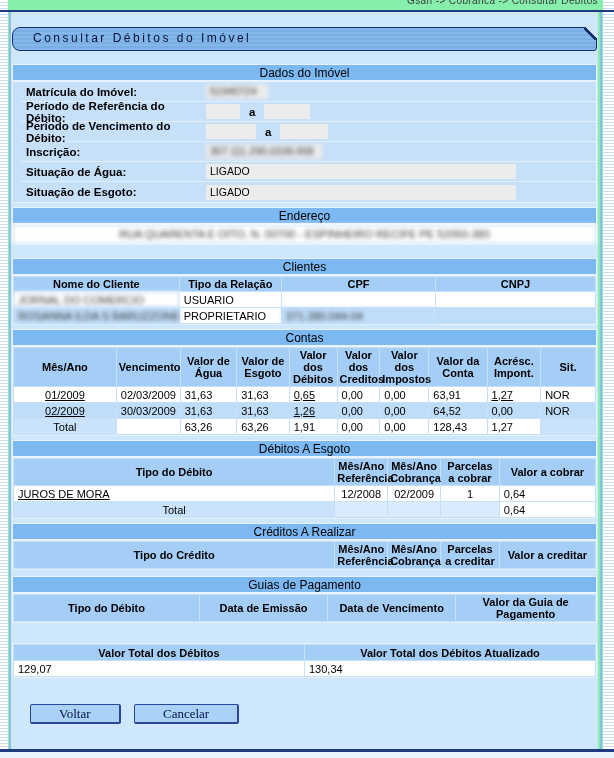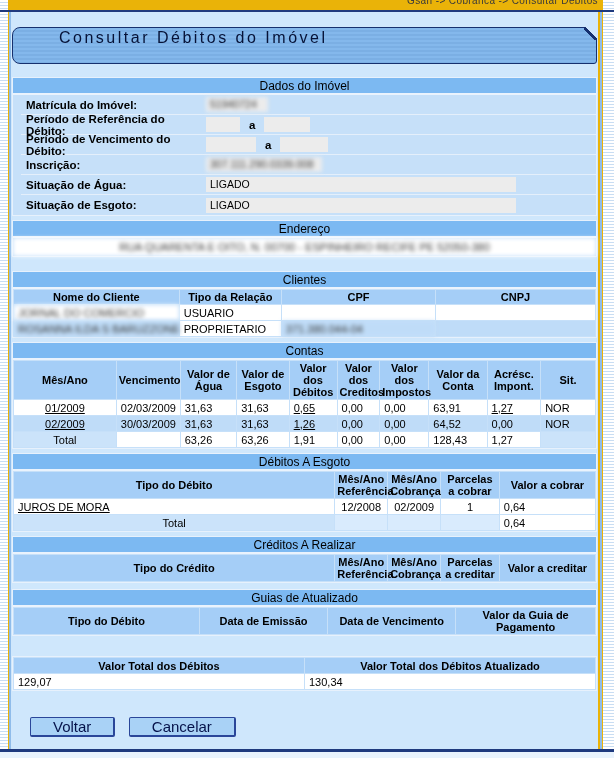--- a/index.html
+++ b/index.html
@@ -1,39 +1,39 @@
 <!DOCTYPE html>
 <html><head>
 <meta charset="utf-8">
 <style>
   * { margin:0; padding:0; box-sizing:border-box; }
   html,body { width:614px; height:758px; background:#ffffff; font-family:"Liberation Sans", sans-serif; overflow:hidden; }
-  .page { position:relative; width:614px; height:758px; background:#eab308; }
+  .page { position:relative; width:614px; height:758px; background:#86efac; }
 
   
   .edge { position:absolute; top:0; bottom:0; background:repeating-linear-gradient(to bottom,#ffffff 0 2px,#c9ddf2 2px 3px); }
   .edge-left { left:0; width:8px; }
   .edge-right { right:0; width:11px; }
   .vline { position:absolute; top:10px; bottom:5px; width:2px; background:#8fbcea; }
   .vline-left { left:9px; }
   .vline-right { right:12px; }
 
   .top-rule { position:absolute; left:0; right:0; top:10px; height:2px; background:#1f3a7e; }
   .bottom-rule { position:absolute; left:0; right:0; top:749px; height:3px; background:#1f3a7e; }
   .footer-strip { position:absolute; left:0; right:0; top:752px; height:6px; background:#e9f3fd; }
 
   .breadcrumb { position:absolute; top:0; right:16px; height:9px; overflow:hidden; }
   .breadcrumb span { display:block; font-size:10px; line-height:14px; margin-top:-6px; color:#3a3a3a; letter-spacing:0.4px; filter:blur(0.6px); white-space:nowrap; }
 
   .content { position:absolute; left:11px; top:12px; width:587px; height:737px; background:#cfe7fc; padding:0 1px; }
 
-  .title-box { position:relative; margin:15px 0 13px 0; height:37px; line-height:20px;
+  .title-box { position:relative; margin:15px 0 13px 0; height:24px; line-height:20px;
     border:1px solid #16306e; border-radius:8px 3px 3px 8px;
     background:repeating-linear-gradient(to bottom,#84b8ec 0 2px,#7bafe4 2px 4px);
-    font-size:16px; letter-spacing:2.5px; padding-left:46px; color:#061237; }
+    font-size:12px; letter-spacing:2.5px; padding-left:20px; color:#061237; }
   .title-box::after { content:""; position:absolute; top:-1px; right:-1px; width:13px; height:13px;
     background:linear-gradient(225deg,#cfe7fc 0 46%,#16306e 46% 58%,rgba(0,0,0,0) 58%); }
 
   .section { margin-bottom:4px; border:1px solid #e7f1fc; background:#c6e0f9; }
   .sec-title { height:17px; line-height:17px; background:#7cb9f2; text-align:center; font-weight:normal; font-size:12px; color:#000; border-bottom:2px solid #eaf3fd; }
 
   
   .frow { display:flex; align-items:center; height:20px; border-bottom:1px solid #e4effb; padding-left:5px; font-size:11.5px;margin-left:8px; }
   .frow:last-child { border-bottom:none; }
   .flabel { font-weight:bold; width:180px; flex:none; }
@@ -54,24 +54,24 @@
   .trow td { background:#cbe3fa; }
   .trow td.cell-white { background:#ffffff; }
   .trow td.cell-mid { background:#d9ebfd; }
   .c { text-align:center; } .r { text-align:left; } .l { text-align:left; }
   a.lnk { color:#000; text-decoration:underline; cursor:pointer; }
 
   .totais-table th { height:15px; }
   .totais-table td { background:#ffffff; }
 
   .btn-row { margin-top:26px; padding-left:18px; }
-  .btn { display:inline-block; min-width:66px; padding:0 22px; height:20px; line-height:17px;
+  .btn { display:inline-block; min-width:66px; padding:0 28px; height:20px; line-height:17px;
     background:#a9d2f6; border:1px solid #2a4699; border-right-width:2px; border-bottom-width:2px;
-    border-radius:2px; font-size:15px; text-align:center; color:#05124a; cursor:pointer; margin-right:9px;
-    font-family:Liberation Sans, sans-serif; }
+    border-radius:2px; font-size:13px; text-align:center; color:#05124a; cursor:pointer; margin-right:9px;
+    font-family:Liberation Serif, serif; }
 
   .gap-lg { height:16px; } .gap-md { height:10px; } .gap-sm { height:2px; }
 </style>
 </head>
 <body>
 
 <div class="page">
   <div class="edge edge-left"></div>
   <div class="edge edge-right"></div>
   <div class="vline vline-left"></div>
@@ -279,21 +279,21 @@
           <th>Parcelas a creditar</th>
           <th>Valor a creditar</th>
         </tr>
       </tbody>
         </table>
     </div>
 
     <div class="gap-sm"></div>
 
     <div class="section">
-      <div class="sec-title">Guias de Atualizado</div>
+      <div class="sec-title">Guias de Pagamento</div>
       <table>
         <colgroup>
             <col style="width:32%">
             <col style="width:22%">
             <col style="width:22%">
             <col style="width:24%">
           </colgroup>
         <tbody>
             <tr>
           <th>Tipo do Débito</th>

